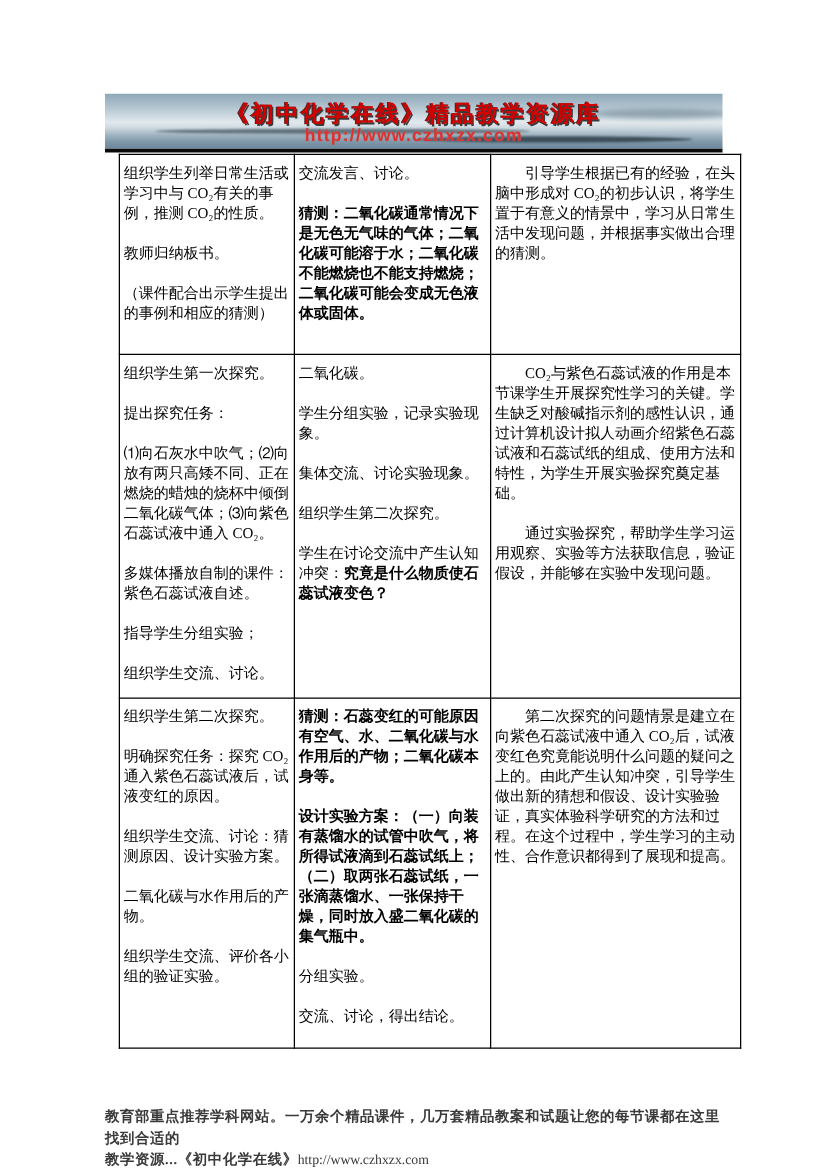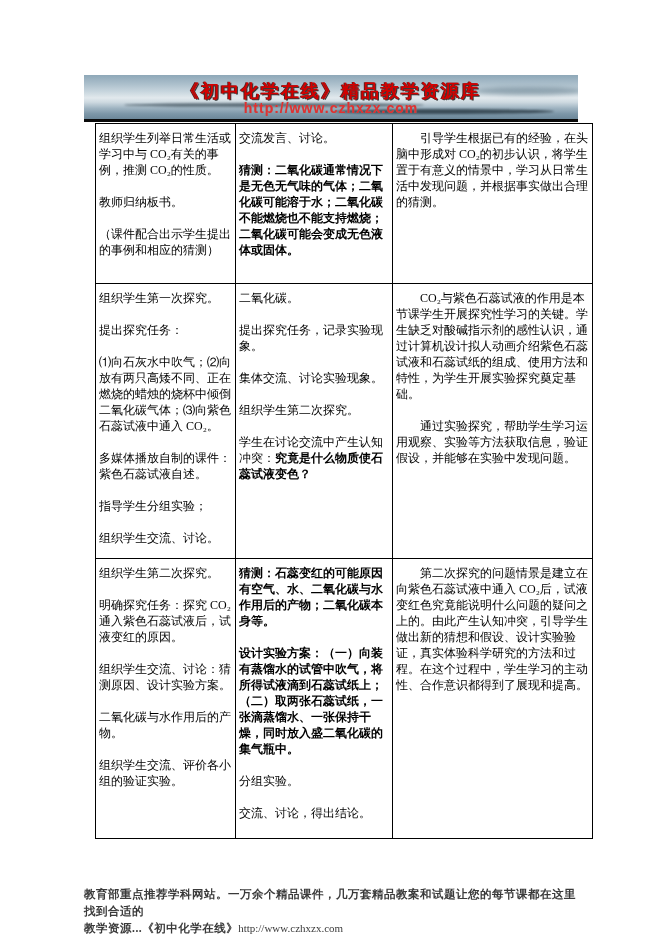--- a/index.html
+++ b/index.html
@@ -122,21 +122,21 @@
         <td class="c0 cell">
           <p>组织学生第一次探究。</p>
           <p>提出探究任务：</p>
           <p>⑴向石灰水中吹气；⑵向放有两只高矮不同、正在燃烧的蜡烛的烧杯中倾倒二氧化碳气体；⑶向紫色石蕊试液中通入 CO₂。</p>
           <p>多媒体播放自制的课件：紫色石蕊试液自述。</p>
           <p>指导学生分组实验；</p>
           <p>组织学生交流、讨论。</p>
         </td>
         <td class="c1 cell">
           <p>二氧化碳。</p>
-          <p>提出探究任务，记录实验现象。</p>
+          <p>学生分组实验，记录实验现象。</p>
           <p>集体交流、讨论实验现象。</p>
           <p>组织学生第二次探究。</p>
           <p><span>学生在讨论交流中产生认知冲突：</span><strong>究竟是什么物质使石蕊试液变色？</strong></p>
         </td>
         <td class="c2 cell">
           <p>　　CO₂与紫色石蕊试液的作用是本节课学生开展探究性学习的关键。学生缺乏对酸碱指示剂的感性认识，通过计算机设计拟人动画介绍紫色石蕊试液和石蕊试纸的组成、使用方法和特性，为学生开展实验探究奠定基础。</p>
           <p>　　通过实验探究，帮助学生学习运用观察、实验等方法获取信息，验证假设，并能够在实验中发现问题。</p>
         </td>
       </tr>
 

